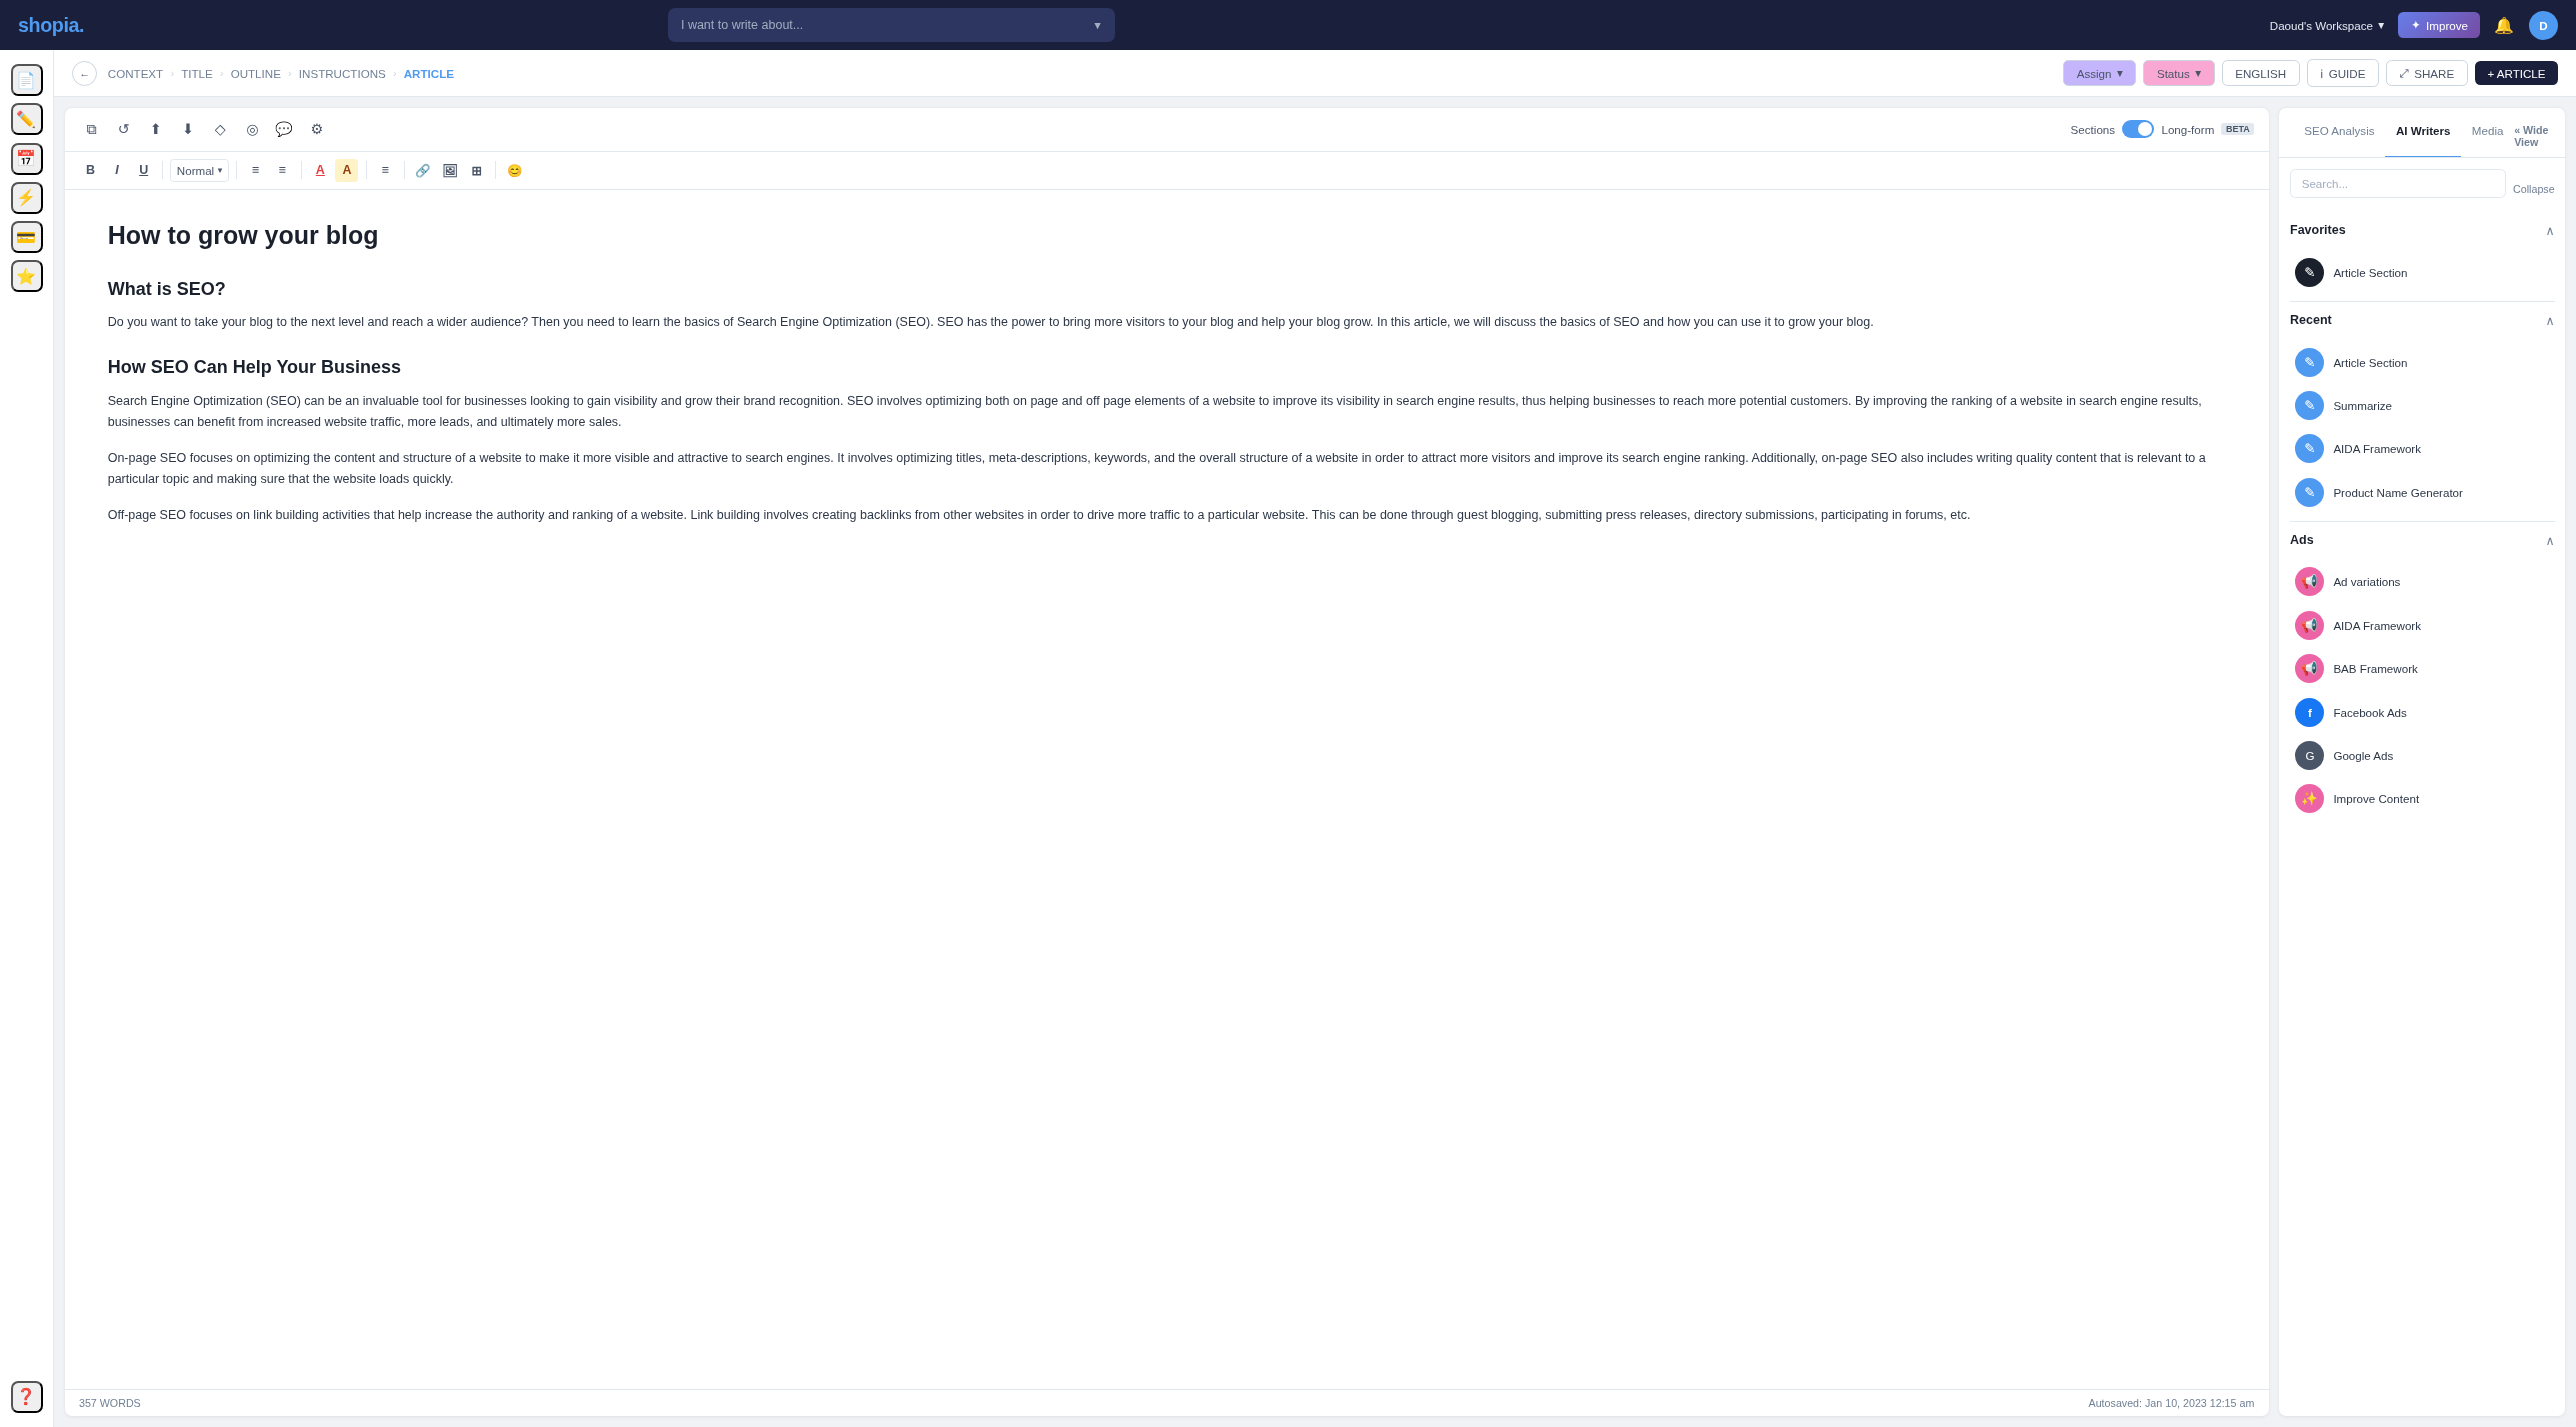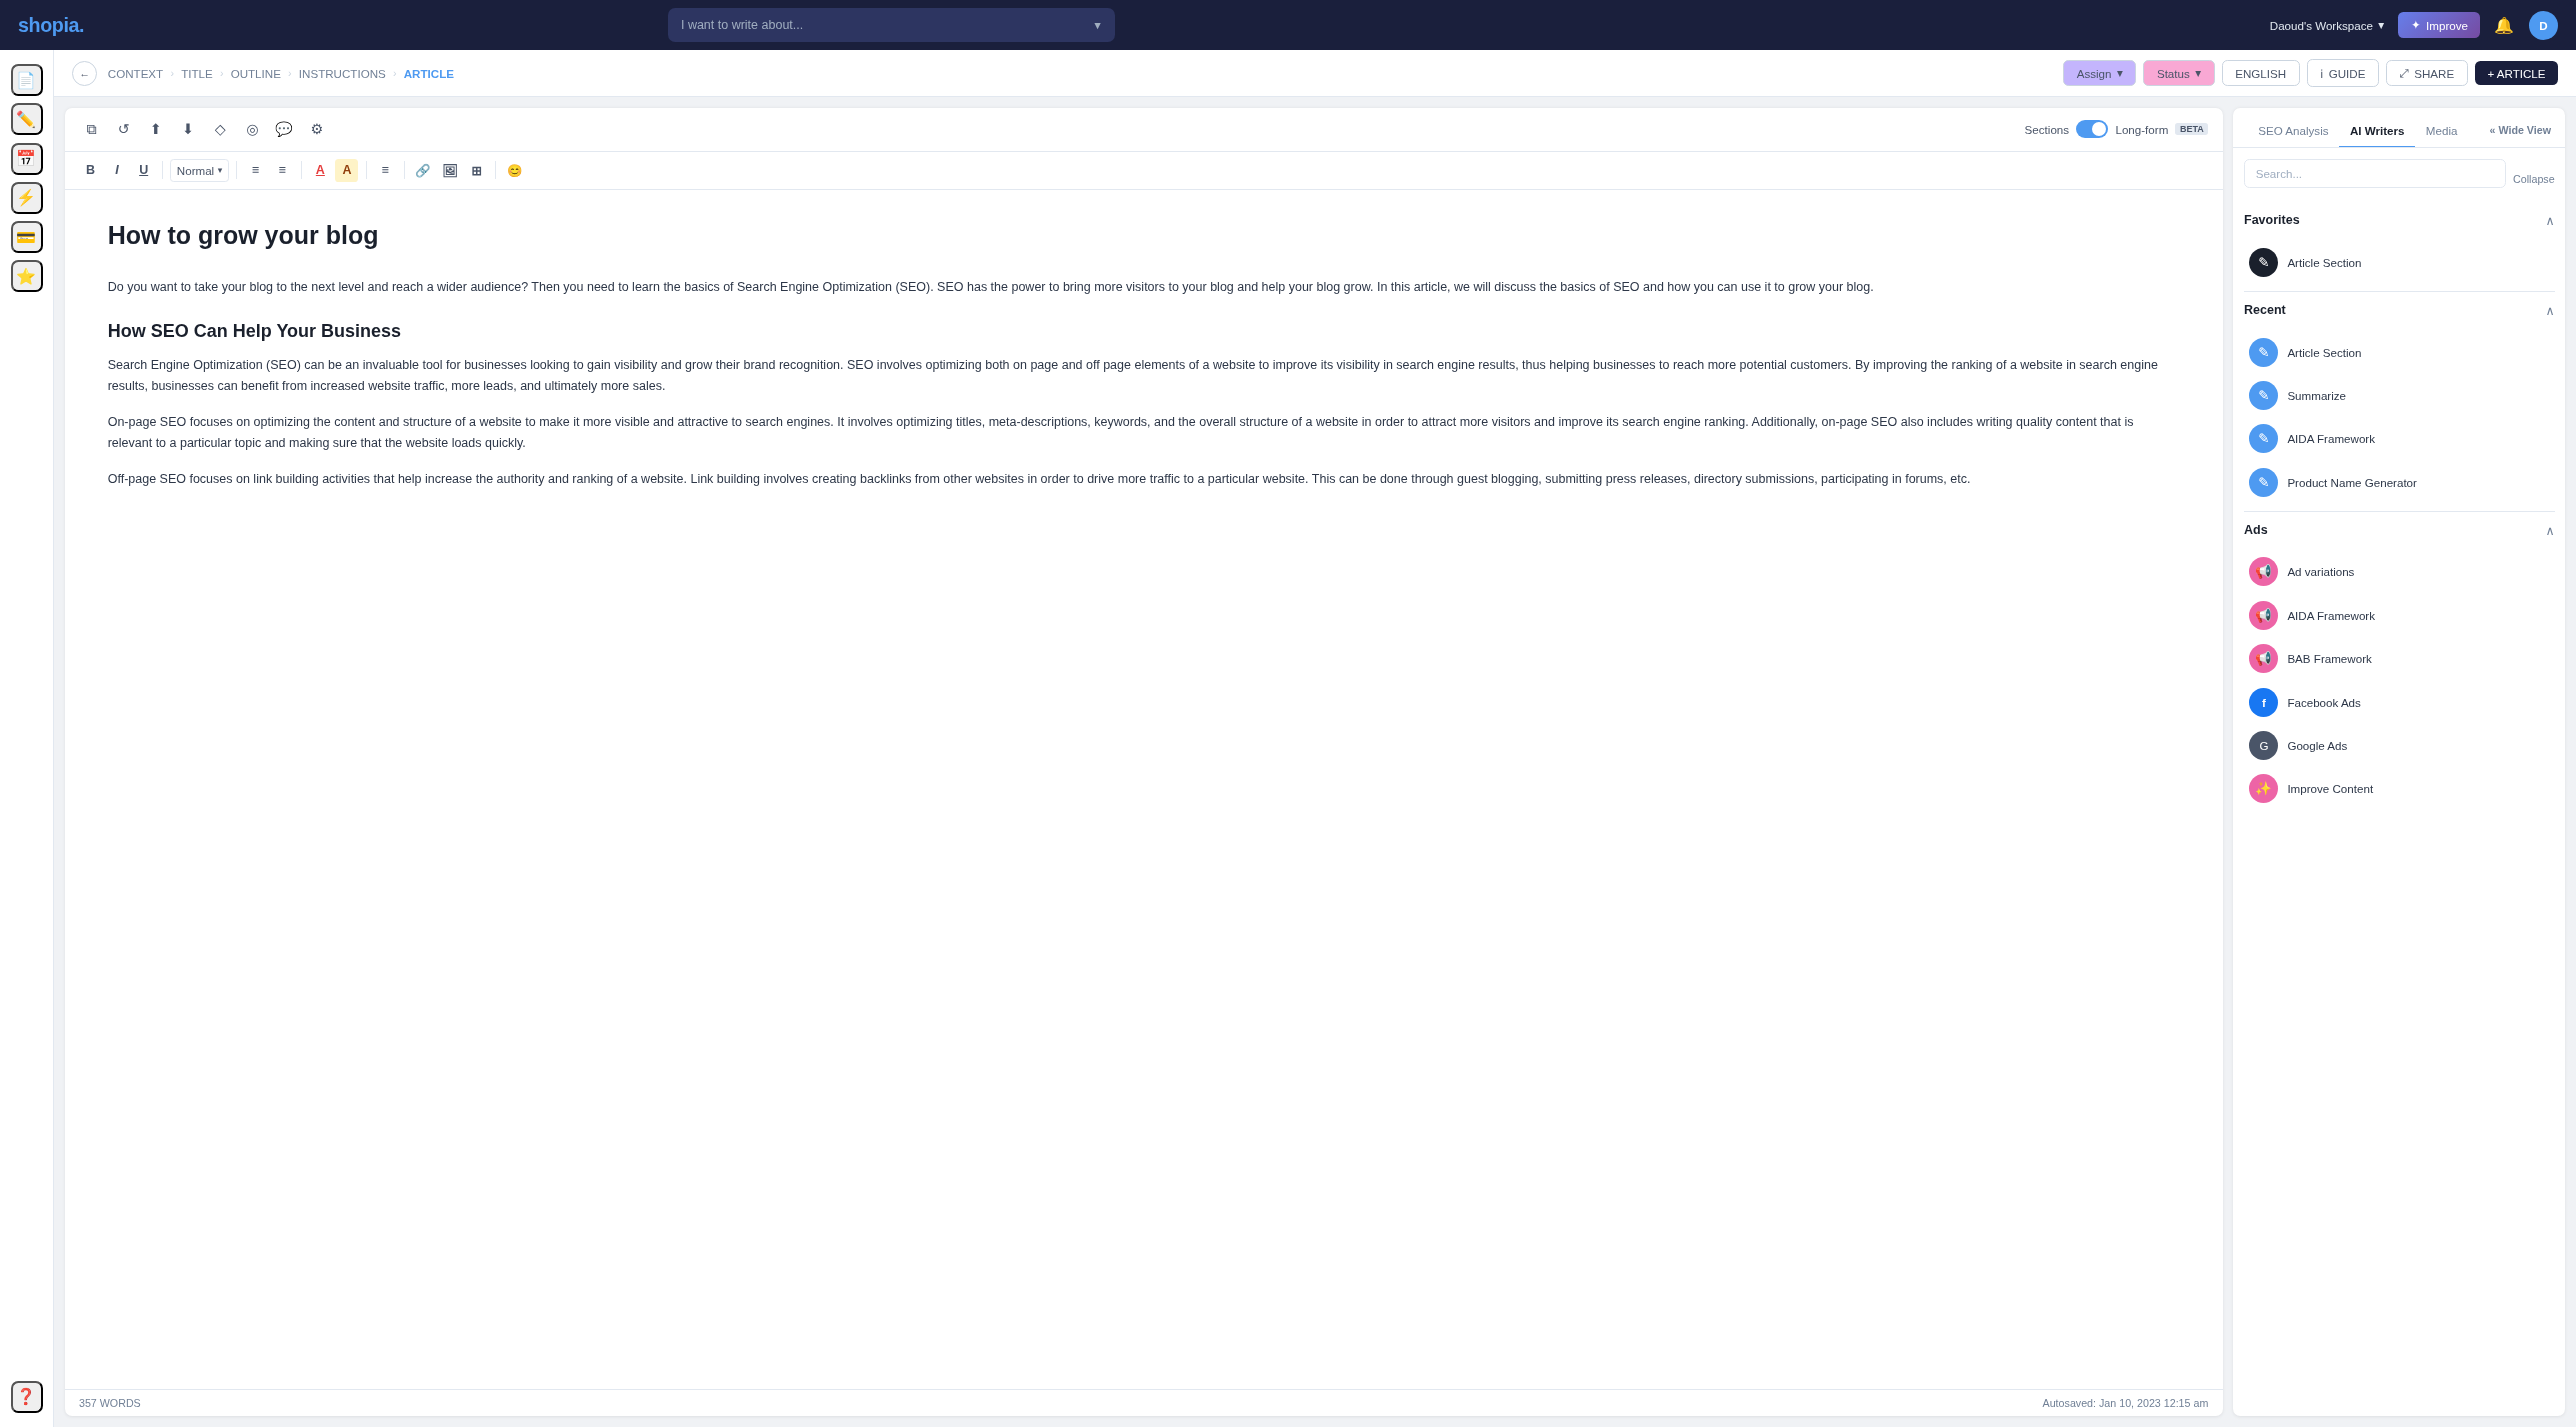--- a/index.html
+++ b/index.html
@@ -383,21 +383,21 @@
       padding: 7.2px 14.3px;
       display: flex;
       align-items: flex-end;
       justify-content: space-between;
       font-size: 10.7px;
       color: #718096;
     }
 
     
     .right-sidebar {
-      width: 332px;
+      width: 286px;
       background: white;
       margin: 10.7px 10.7px 10.7px 0;
       border-radius: 7.2px;
       box-shadow: 0 0.9px 3.6px rgba(0,0,0,0.08);
       display: flex;
       flex-direction: column;
       overflow: hidden;
     }
     .right-sidebar-tabs {
       display: flex;
@@ -620,20 +620,21 @@
         <div class="fmt-divider"></div>
         <button class="fmt-btn">🔗</button>
         <button class="fmt-btn">🖼</button>
         <button class="fmt-btn">⊞</button>
         <div class="fmt-divider"></div>
         <button class="fmt-btn">😊</button>
       </div>
 
       <div class="editor-content">
         <h1>How to grow your blog</h1>
+        <h2>What is SEO?</h2>
         <p>Do you want to take your blog to the next level and reach a wider audience? Then you need to learn the basics of Search Engine Optimization (SEO). SEO has the power to bring more visitors to your blog and help your blog grow. In this article, we will discuss the basics of SEO and how you can use it to grow your blog.</p>
         <h2>How SEO Can Help Your Business</h2>
         <p>Search Engine Optimization (SEO) can be an invaluable tool for businesses looking to gain visibility and grow their brand recognition. SEO involves optimizing both on page and off page elements of a website to improve its visibility in search engine results, thus helping businesses to reach more potential customers. By improving the ranking of a website in search engine results, businesses can benefit from increased website traffic, more leads, and ultimately more sales.</p>
         <p>On-page SEO focuses on optimizing the content and structure of a website to make it more visible and attractive to search engines. It involves optimizing titles, meta-descriptions, keywords, and the overall structure of a website in order to attract more visitors and improve its search engine ranking. Additionally, on-page SEO also includes writing quality content that is relevant to a particular topic and making sure that the website loads quickly.</p>
         <p>Off-page SEO focuses on link building activities that help increase the authority and ranking of a website. Link building involves creating backlinks from other websites in order to drive more traffic to a particular website. This can be done through guest blogging, submitting press releases, directory submissions, participating in forums, etc.</p>
       </div>
 
       <div class="editor-footer">
         <span>357 WORDS</span>
         <span>Autosaved: Jan 10, 2023 12:15 am</span>

